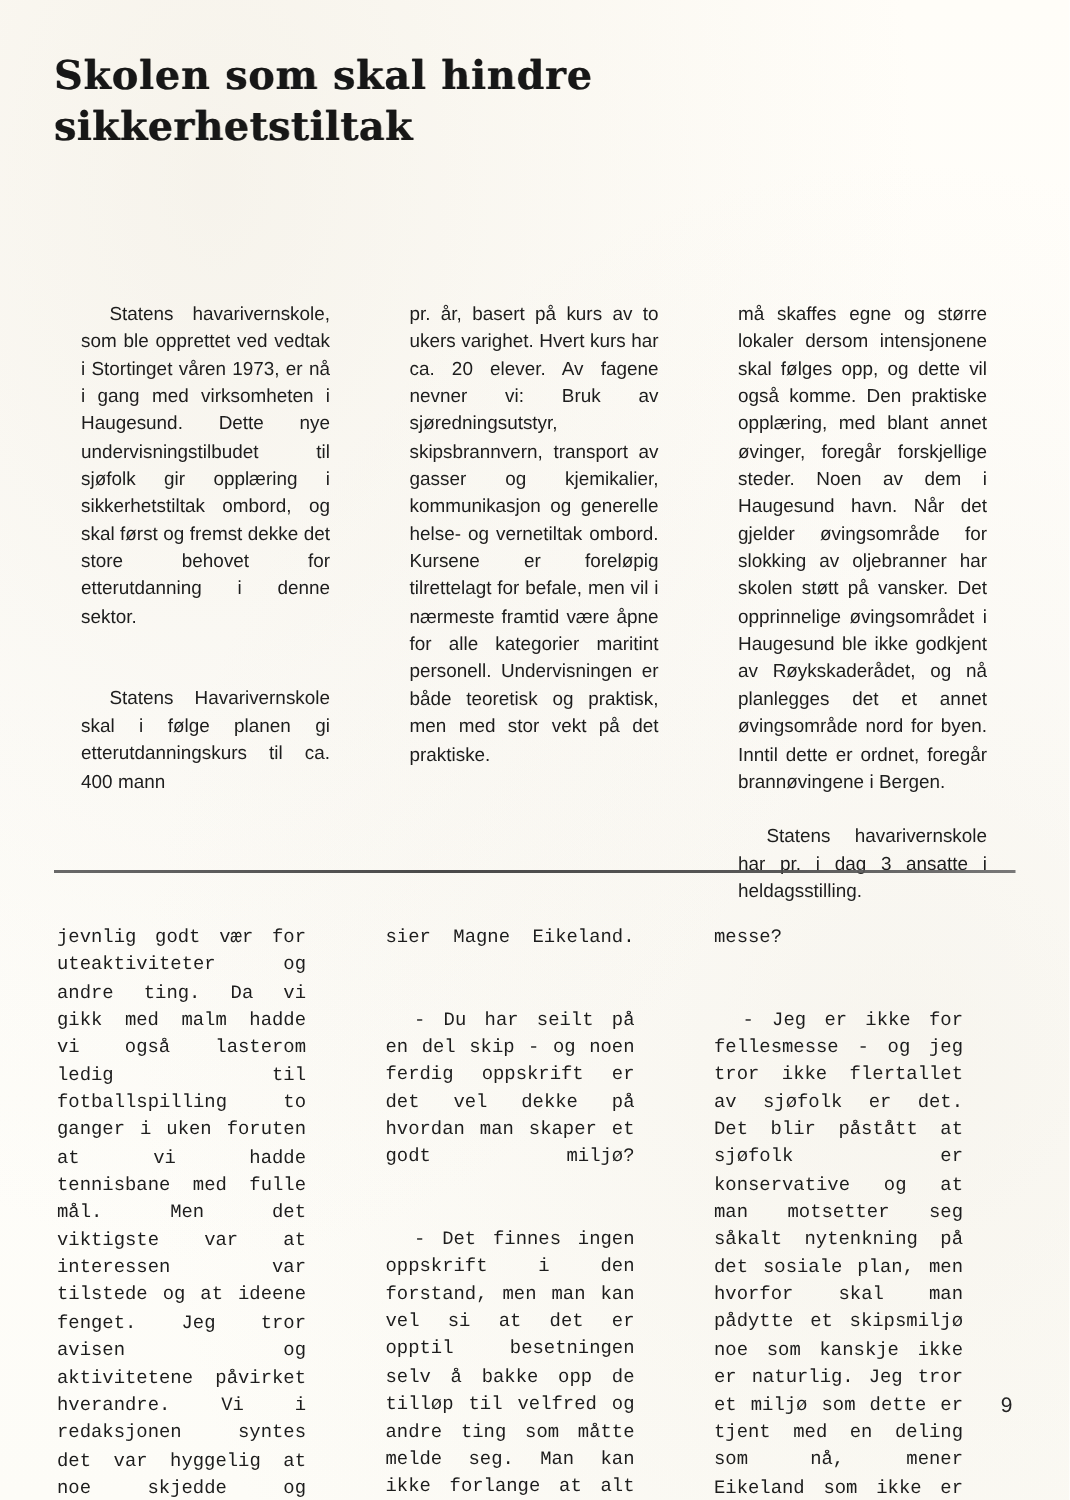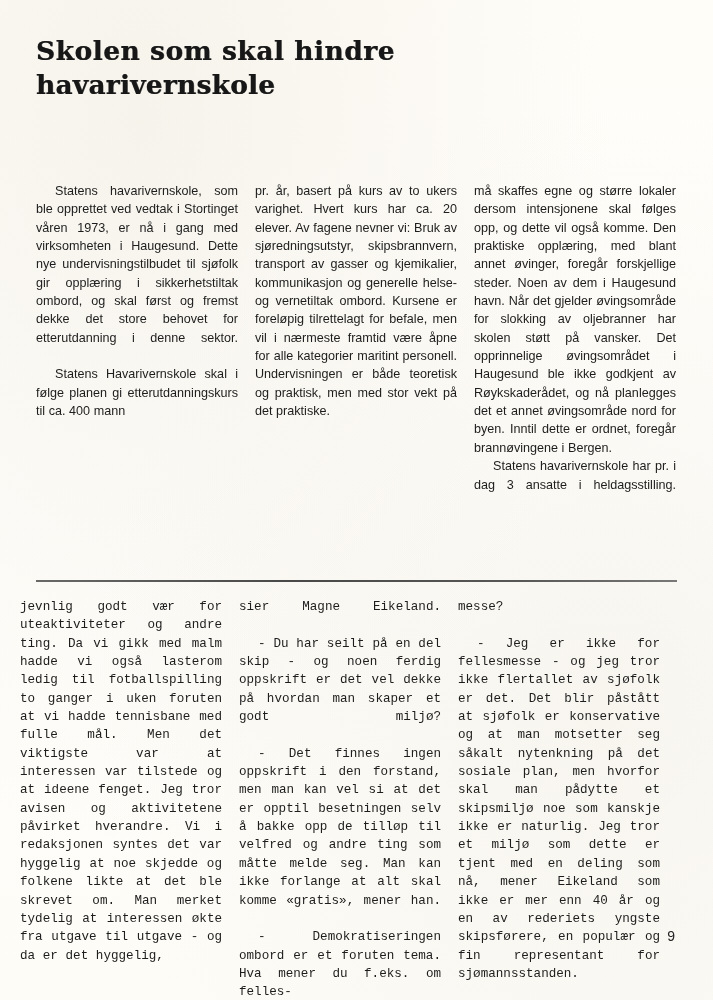--- a/index.html
+++ b/index.html
@@ -63,21 +63,21 @@
   }
   #block-top    { left: 36px; top: 182px; width: 641px; }
   #block-bottom { left: 20px; top: 598px; width: 641px; font-family: Liberation Mono, monospace; }
 
   .col {
     width: 202px;
     flex: 0 0 202px;
   }
 
   .col p {
-    margin: 0;
+    margin: 18px;
     font-size: 12.6px;
     line-height: 18.35px;
     text-align: justify;
     text-justify: inter-word;
     -webkit-hyphens: none;
     hyphens: none;
     color: #1d1d1d;
     word-spacing: 0.1px;
   }
   .col p.indent { text-indent: 19px; }
@@ -100,21 +100,21 @@
     color: #232323;
   }
 </style>
 </head>
 <body>
 
 <div class="page">
 
   <h1 class="headline">
     <span class="hl-line l1">Skolen som skal hindre</span>
-    <span class="hl-line l2">havarivernskole</span>
+    <span class="hl-line l2">sikkerhetstiltak</span>
   </h1>
 
   <div class="block" id="block-top">
     <div class="col">
       <p class="indent">Statens havarivernskole, som ble opprettet ved vedtak i Stortinget våren 1973, er nå i gang med virksomheten i Haugesund. Dette nye undervisningstilbudet til sjøfolk gir opplæring i sikkerhetstiltak ombord, og skal først og fremst dekke det store behovet for etterutdanning i denne sektor.</p>
       <p class="indent no-after">Statens Havarivernskole skal i følge planen gi etterutdanningskurs til ca. 400 mann</p>
     </div>
     <div class="col">
       <p class="no-after">pr. år, basert på kurs av to ukers varighet. Hvert kurs har ca. 20 elever. Av fagene nevner vi: Bruk av sjøredningsutstyr, skipsbrannvern, transport av gasser og kjemikalier, kommunikasjon og generelle helse- og vernetiltak ombord. Kursene er foreløpig tilrettelagt for befale, men vil i nærmeste framtid være åpne for alle kategorier maritint personell. Undervisningen er både teoretisk og praktisk, men med stor vekt på det praktiske.</p>
     </div>

